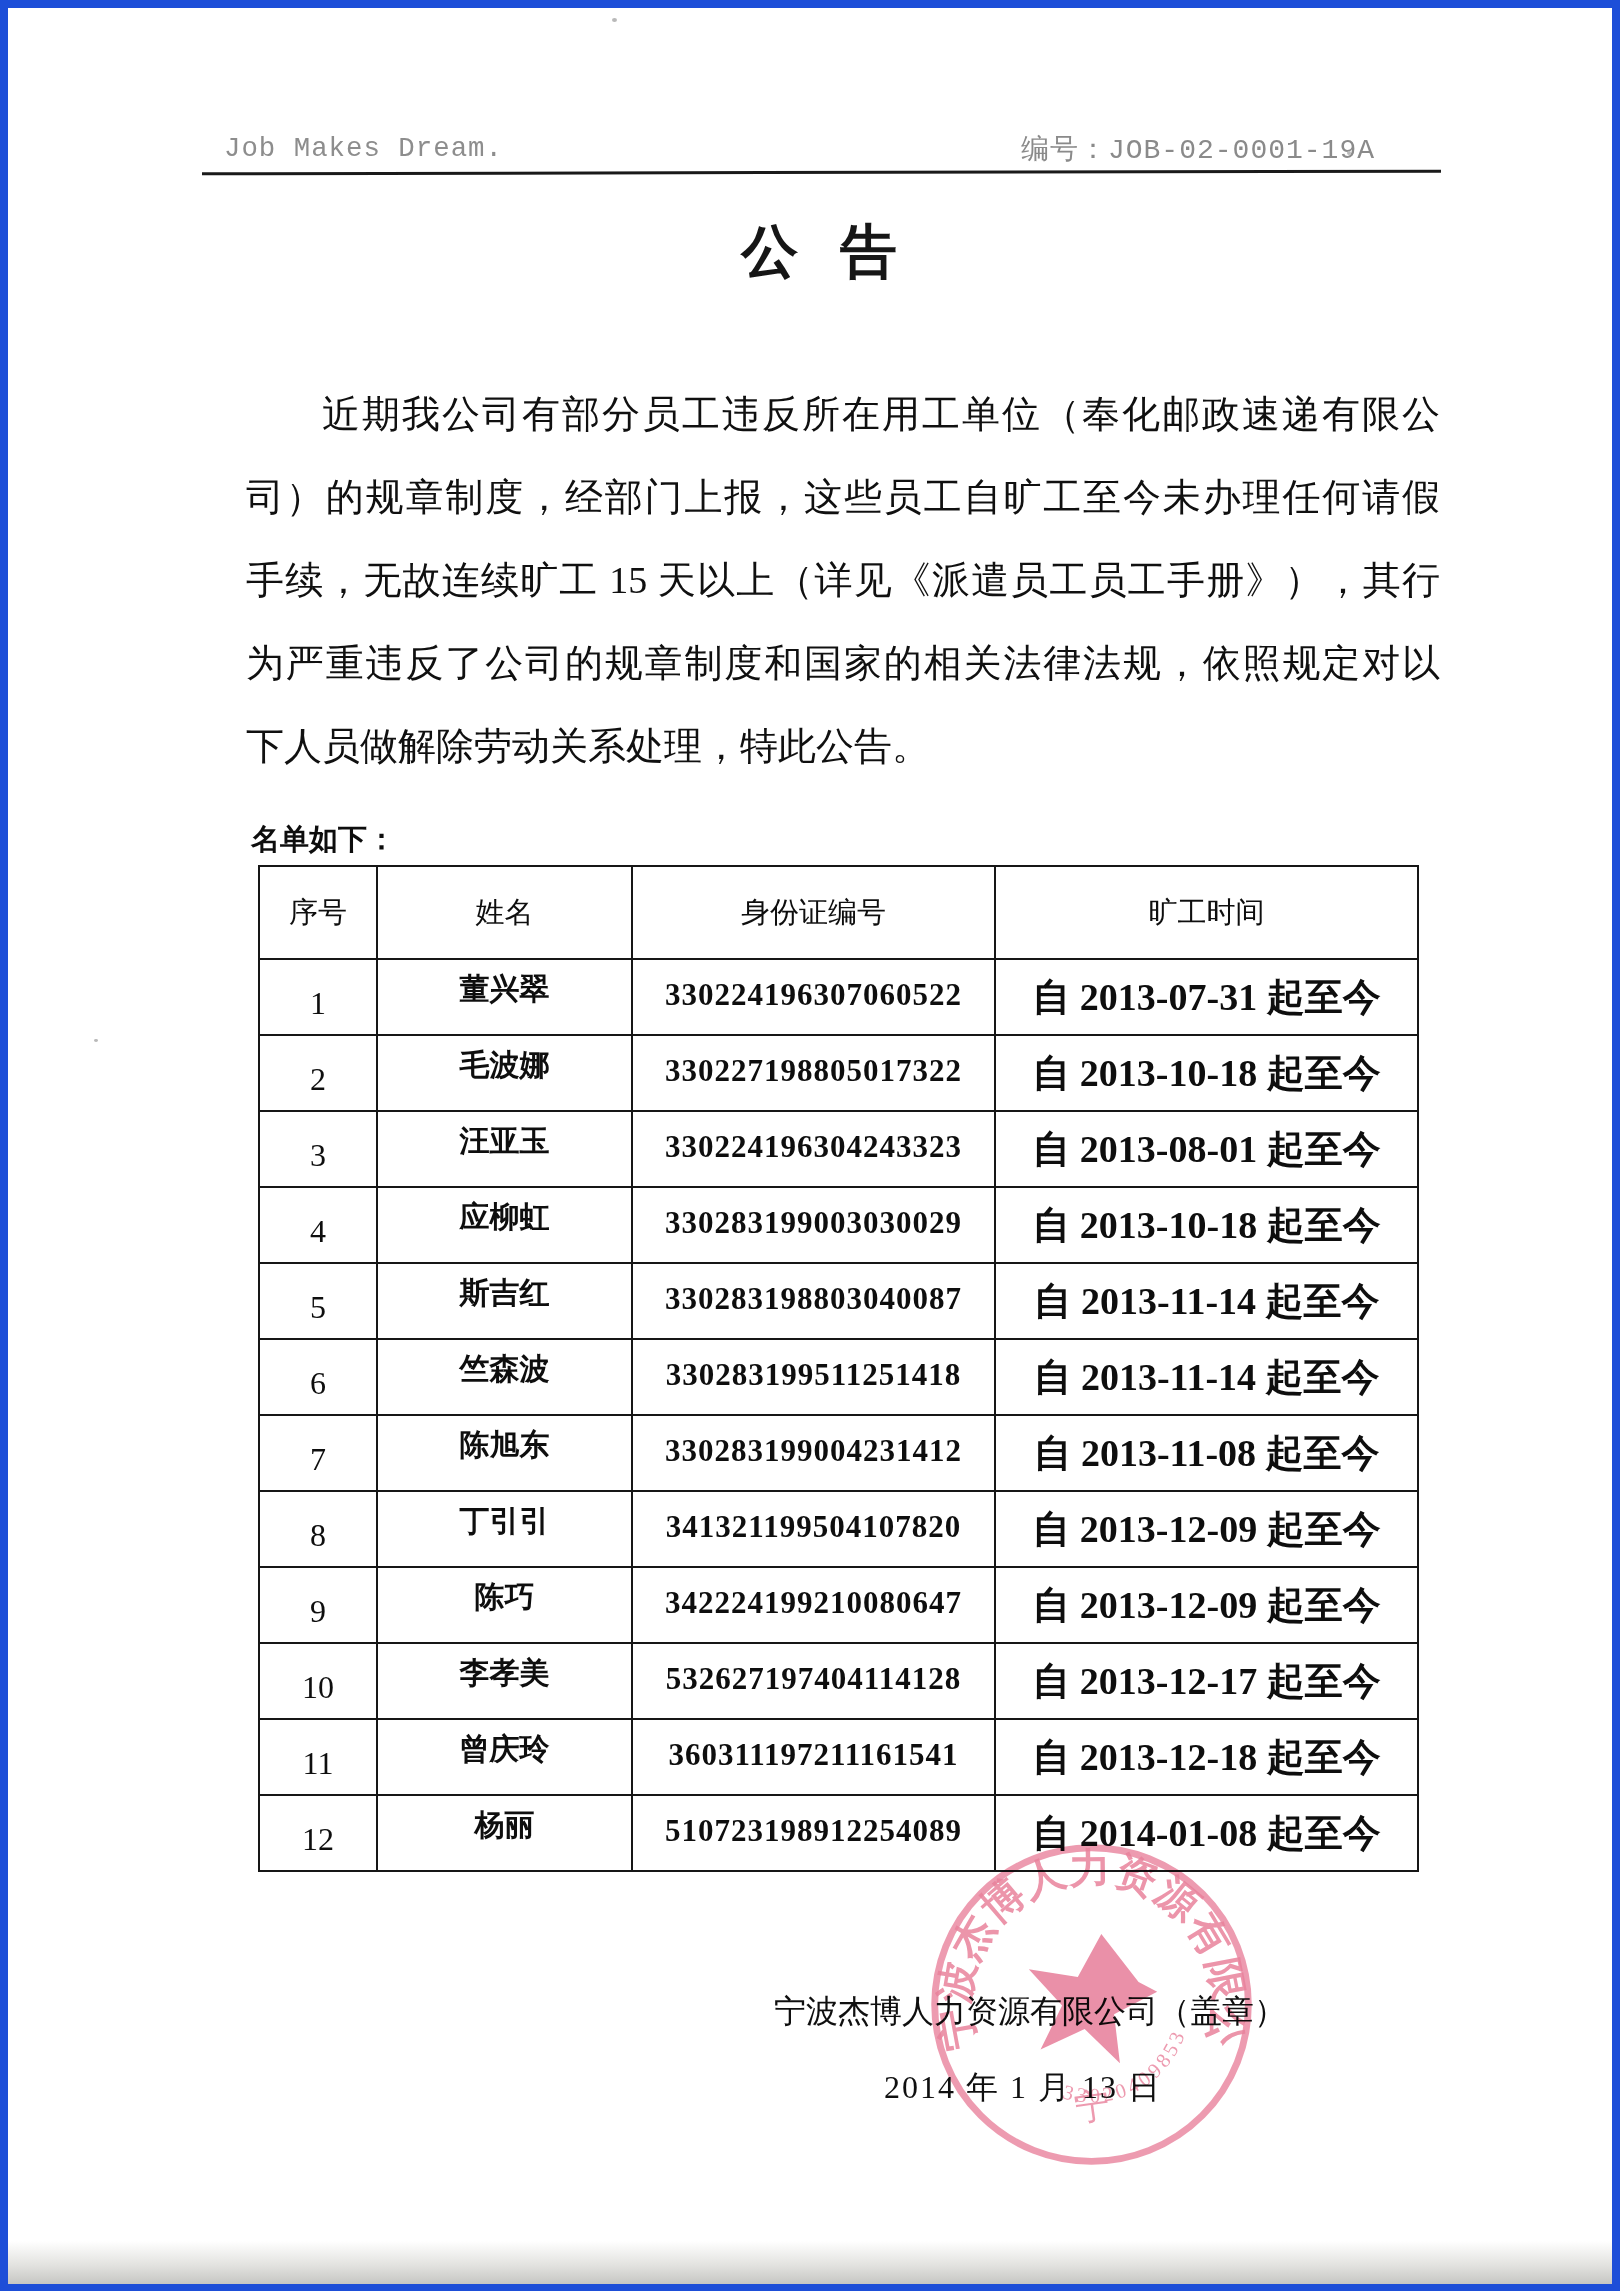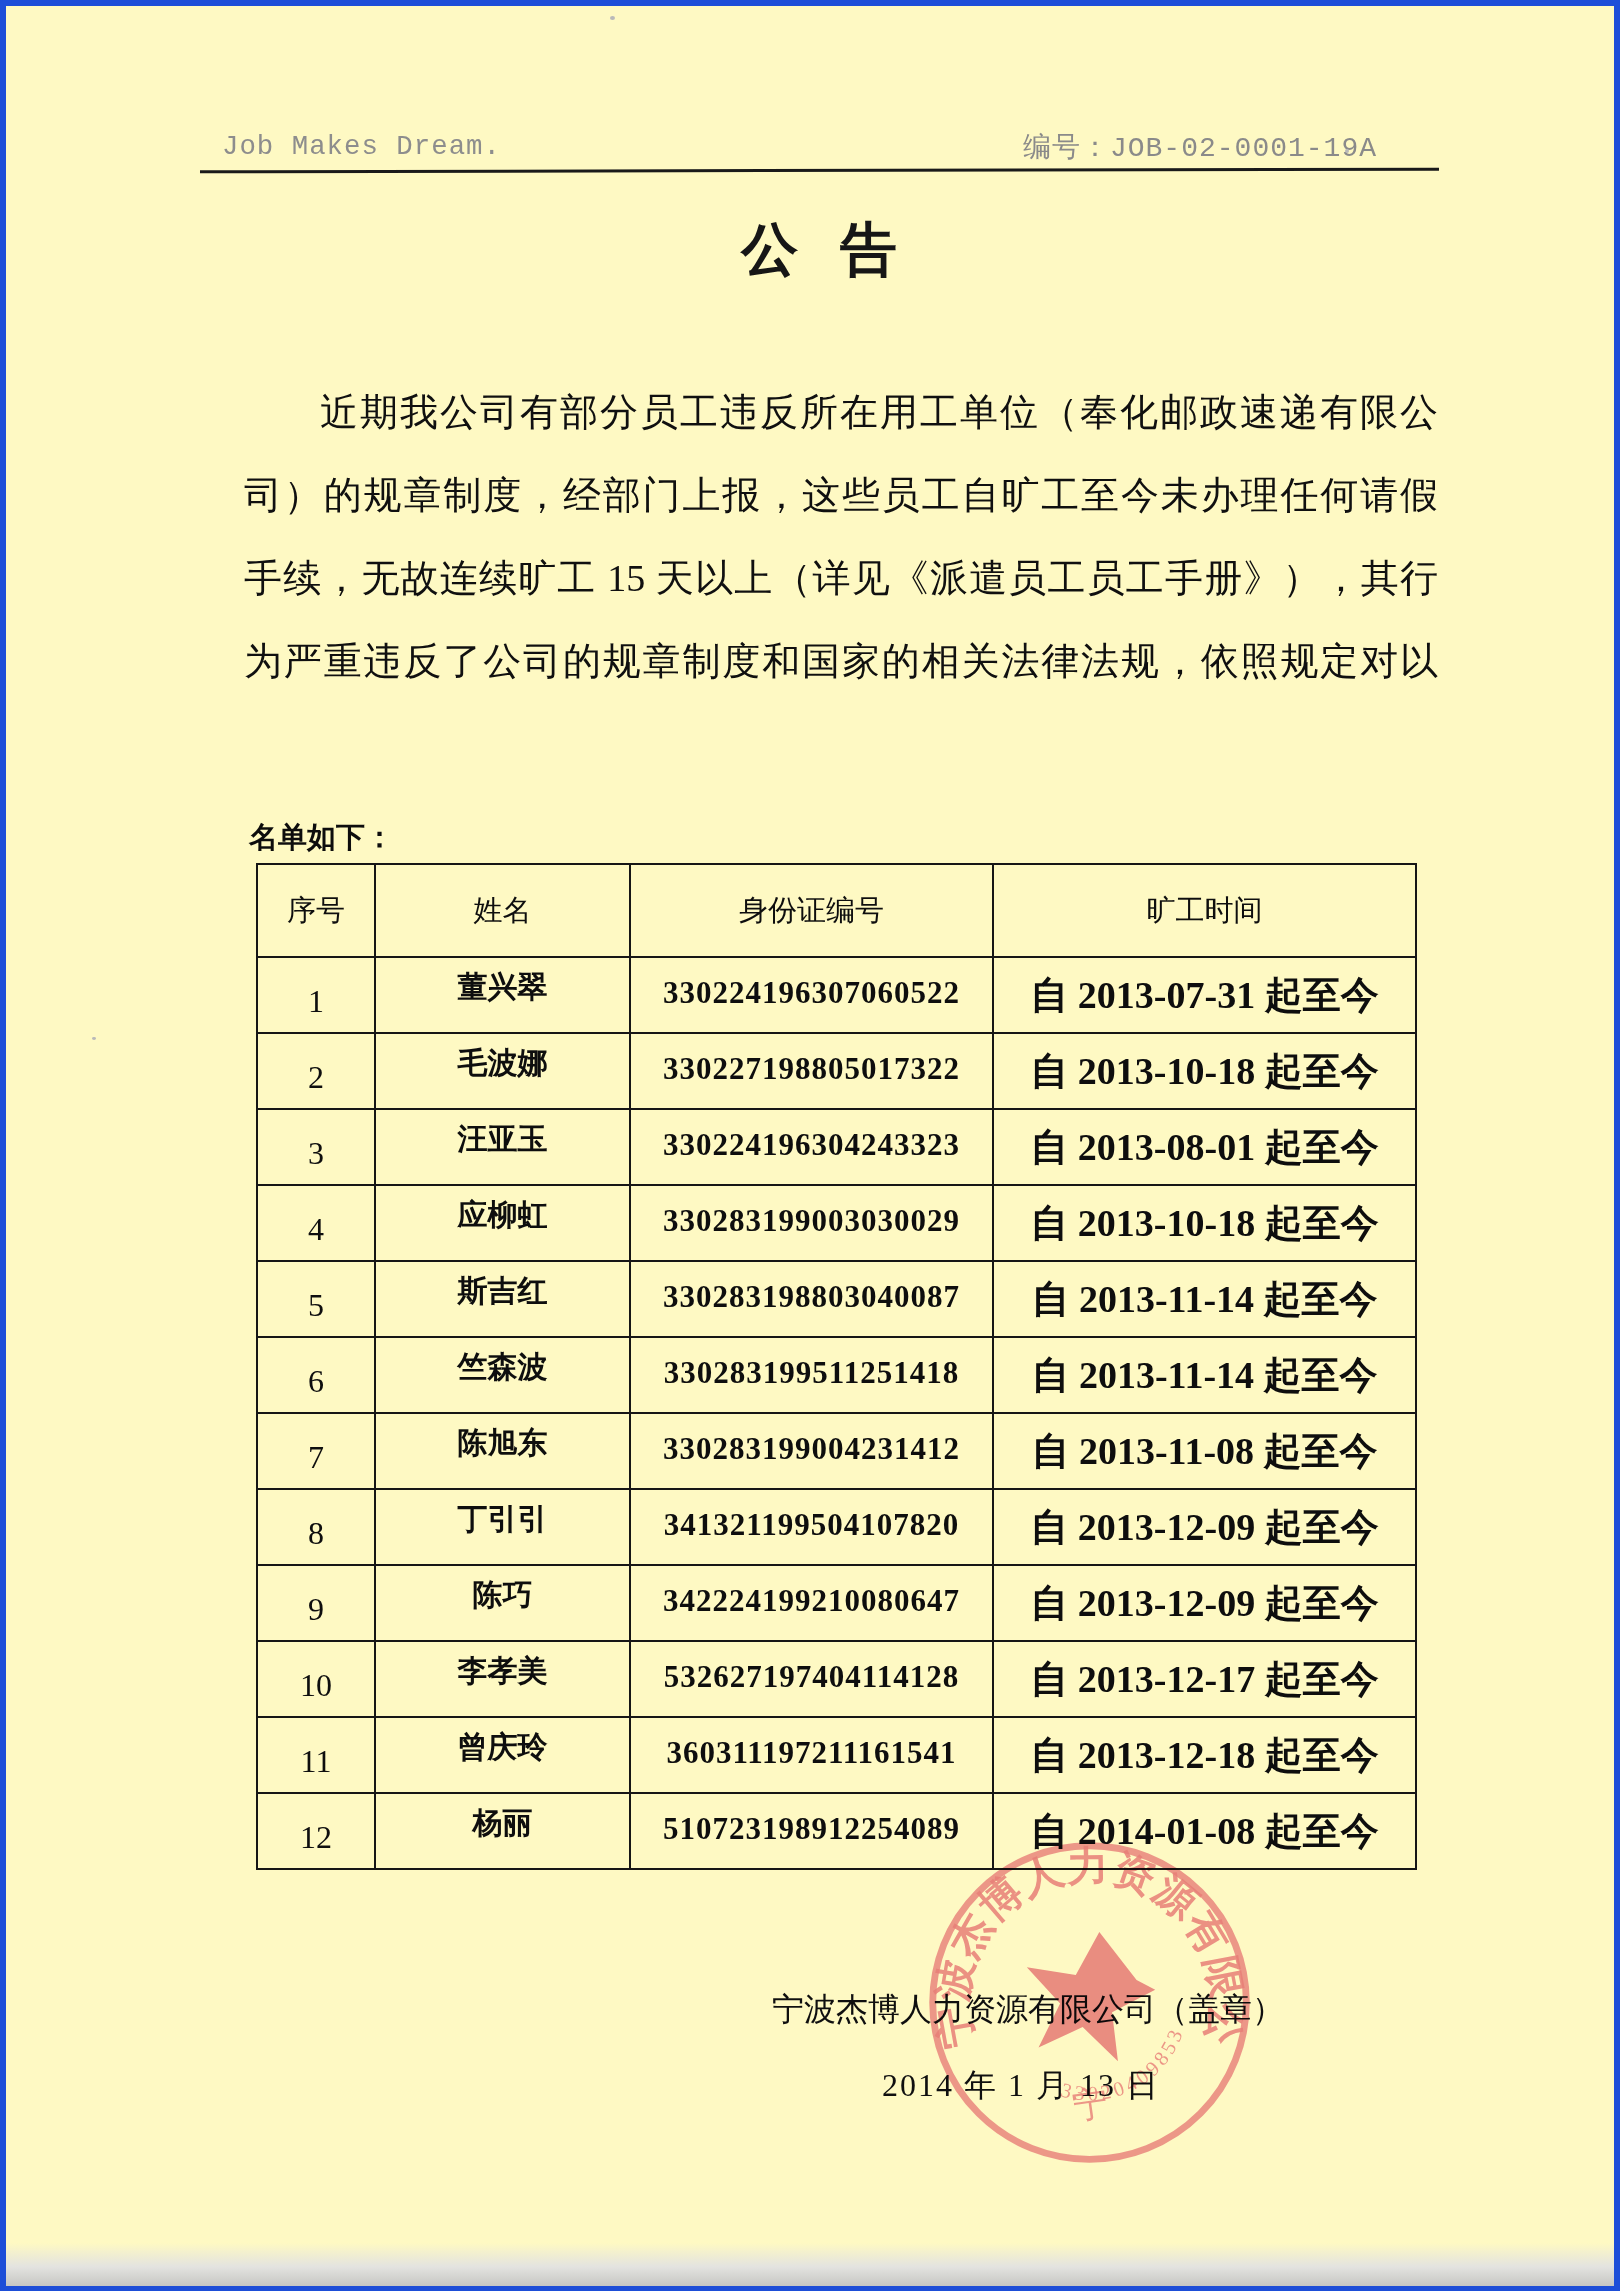--- a/index.html
+++ b/index.html
@@ -1,20 +1,20 @@
 <!DOCTYPE html>
 <html><head>
 <meta charset="utf-8">
 <style>
   html,body{margin:0;padding:0;background:#9a9a9a;}
   .page{
     position:relative;
     width:1620px;height:2292px;
-    background:#fef9c3;
-    border:6px solid #1d4ed8;
+    background:#ffffff;
+    border:8px solid #1d4ed8;
     box-sizing:border-box;
     overflow:hidden;
     font-family:"Liberation Serif", serif;
     color:#121212;
   }
   
   .hdr-slogan{
     position:absolute;left:216px;top:125px;
     font-family:"Liberation Mono", monospace;
     font-size:27.4px;letter-spacing:1px;color:#8d8d8d;
@@ -96,20 +96,21 @@
   <div class="hdr-docno">编号：JOB-02-0001-19A</div>
   <div class="hdr-rule"></div>
 
   <div class="doc-title">公 告</div>
 
   <div class="body-text">
     <div class="body-line first">近期我公司有部分员工违反所在用工单位（奉化邮政速递有限公</div>
     <div class="body-line">司）的规章制度，经部门上报，这些员工自旷工至今未办理任何请假</div>
     <div class="body-line">手续，无故连续旷工 15 天以上（详见《派遣员工员工手册》），其行</div>
     <div class="body-line">为严重违反了公司的规章制度和国家的相关法律法规，依照规定对以</div>
+    <div class="body-line last">下人员做解除劳动关系处理，特此公告。</div>
   </div>
 
   <div class="roster-label">名单如下：</div>
 
   <table class="roster">
     <colgroup>
       <col style="width:118px">
         <col style="width:255px">
         <col style="width:363px">
         <col style="width:423px">

